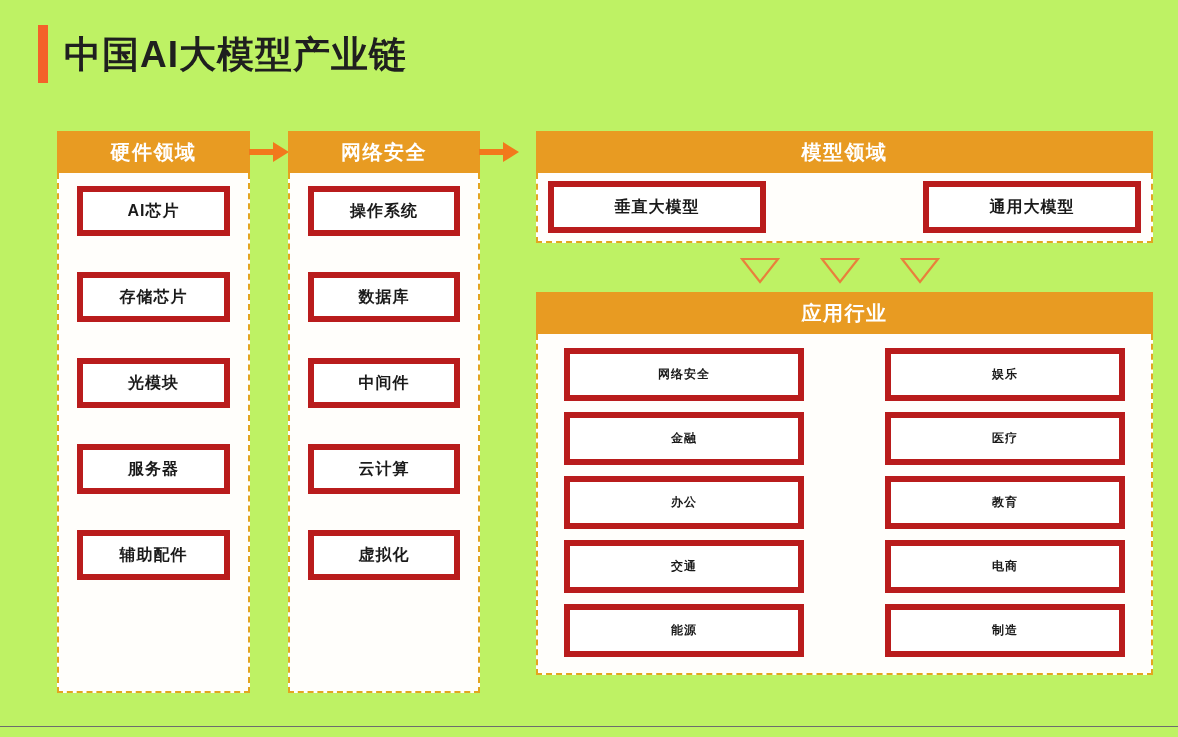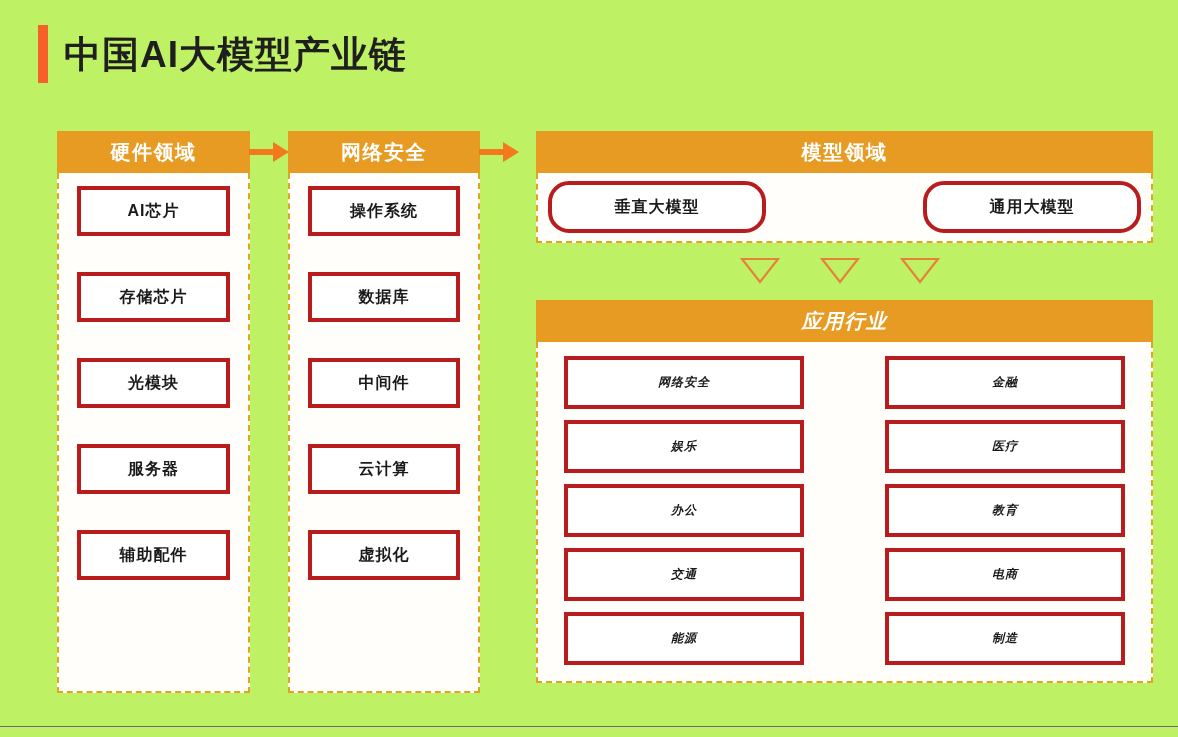--- a/index.html
+++ b/index.html
@@ -57,21 +57,21 @@
     justify-content: center;
     box-sizing: border-box;
   }
   .dashed-box {
     border: 2px dashed #e3a520;
     border-top: none;
     box-sizing: border-box;
     background: #fffefb;
   }
   .item-box {
-    border: 4px solid #b91c1c;
+    border: 6px solid #b91c1c;
     background: #ffffff;
     box-sizing: border-box;
     display: flex;
     align-items: center;
     justify-content: center;
     font-size: 16px;
     font-weight: 700;
     color: #1a1a1a;
     letter-spacing: 1px;
   }
@@ -132,44 +132,42 @@
     height: 70px;
     padding: 9px 10px;
     box-sizing: border-box;
     display: flex;
     justify-content: space-between;
     align-items: center;
   }
   #model-body .item-box {
     width: 218px;
     height: 52px;
-    border-radius: 21px;
   }
 
   #triangles {
     position: absolute;
     left: 740px;
     top: 256px;
     width: 200px;
     height: 30px;
     display: flex;
     justify-content: space-between;
     align-items: flex-start;
   }
   .tri {
     width: 40px;
     height: 28px;
   }
 
   #sec-apps {
     position: absolute;
     left: 536px;
-    top: 300px;
+    top: 292px;
     width: 617px;
-    font-style: italic;
   }
   #sec-apps .sec-header { height: 42px; }
   #apps-body {
     padding: 14px 26px 16px 26px;
     box-sizing: border-box;
     display: grid;
     grid-template-columns: 240px 240px;
     justify-content: space-between;
     grid-auto-rows: 53px;
     row-gap: 11px;
@@ -251,22 +249,22 @@
     </svg>
     <svg class="tri" viewBox="0 0 40 28">
       <path d="M2 3 L38 3 L20 26 Z" fill="none" stroke="#e8803c" stroke-width="2.2"></path>
     </svg>
   </div>
 
   <div id="sec-apps">
     <div class="sec-header">应用行业</div>
     <div class="dashed-box" id="apps-body">
       <div class="item-box">网络安全</div>
+      <div class="item-box">娱乐</div>
       <div class="item-box">金融</div>
-      <div class="item-box">娱乐</div>
       <div class="item-box">医疗</div>
       <div class="item-box">办公</div>
       <div class="item-box">教育</div>
       <div class="item-box">交通</div>
       <div class="item-box">电商</div>
       <div class="item-box">能源</div>
       <div class="item-box">制造</div>
     </div>
   </div>
 

